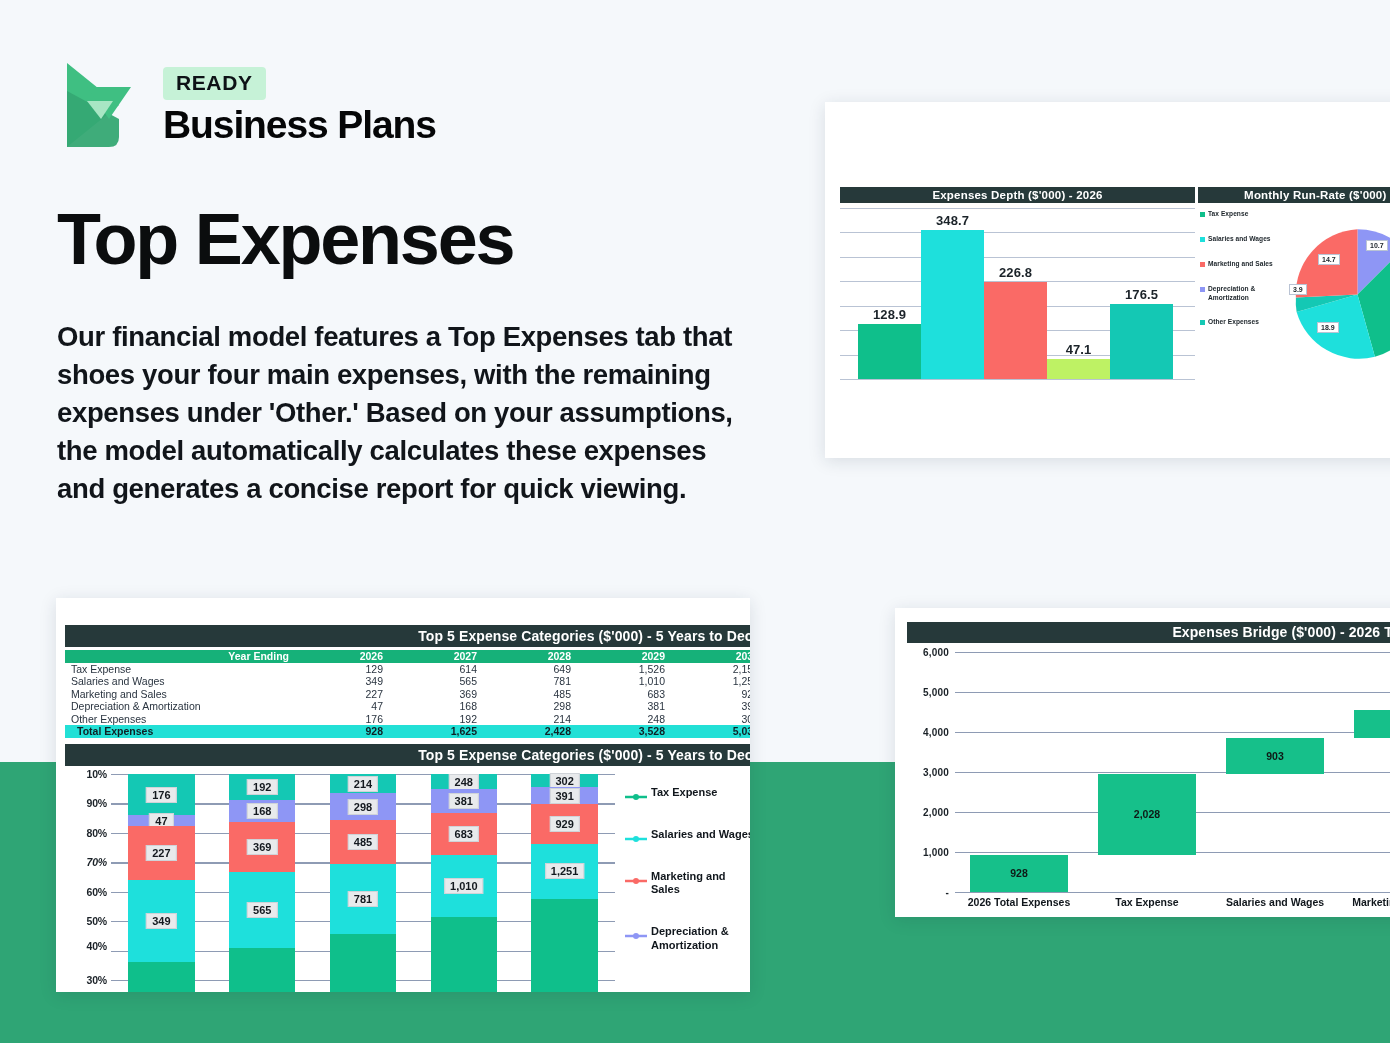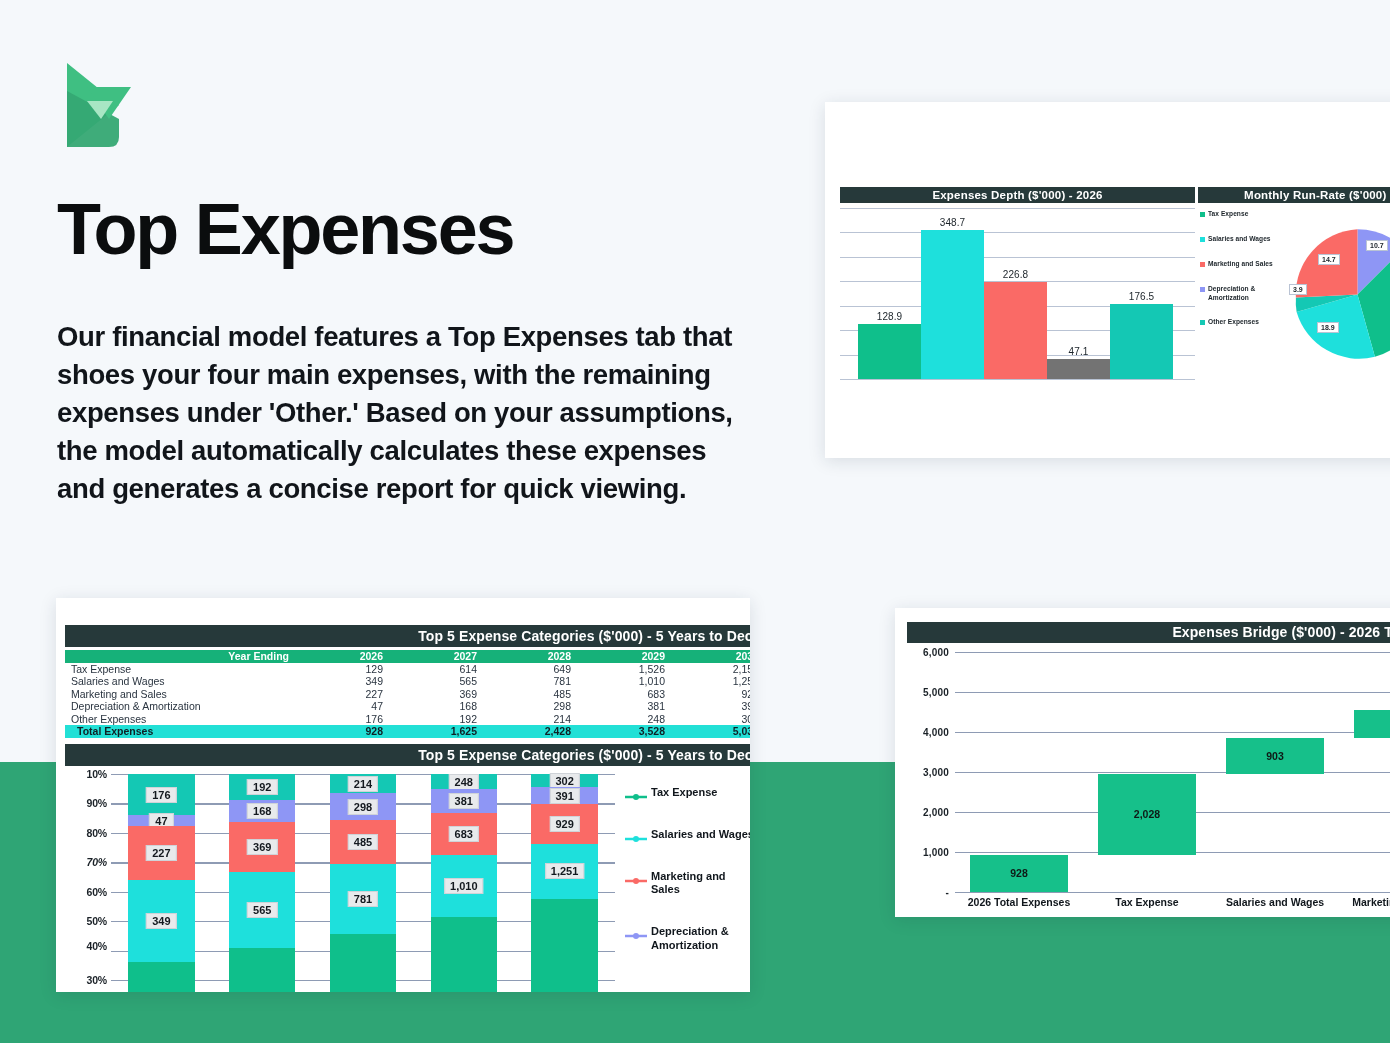--- a/index.html
+++ b/index.html
@@ -22,21 +22,21 @@
     align-self:flex-start;
     background:#c6f2d7; color:#0d1216;
     font-size:21px; font-weight:600; letter-spacing:.6px;
     padding:4px 13px 5px; border-radius:4px;
     font-family:"Liberation Sans", sans-serif;
   }
   .logo-title { font-size:39px; font-weight:700; color:#050607; letter-spacing:-1.1px; line-height:1; }
 
   
   .headline {
-    position:absolute; left:57px; top:193px;
+    position:absolute; left:57px; top:203px;
     font-size:72px; font-weight:700; color:#0b0d0e; letter-spacing:-2.2px; line-height:1;
   }
   .body-copy {
     position:absolute; left:57px; top:318px; width:700px;
     font-size:27.5px; font-weight:600; color:#11151a; line-height:1.38; letter-spacing:-.35px;
   }
 
   
   .panel { position:absolute; background:#ffffff; box-shadow:0 3px 16px rgba(20,40,60,.13); overflow:hidden; }
 
@@ -59,21 +59,21 @@
   .tr-headers .hdr-bar:nth-child(2) { width:242px; }
 
   .tr-chart { position:absolute; left:15px; top:106px; width:355px; height:172px; }
   .tr-grid { position:absolute; inset:0; }
   .tr-grid i { position:absolute; left:0; width:100%; height:1px; background:#b9c3d4; display:block; }
   .tr-bars { position:absolute; left:18px; right:22px; bottom:1px; top:0; display:flex; align-items:flex-end; }
   .tr-bar-col { flex:1; position:relative; height:100%; display:flex; align-items:flex-end; justify-content:center; }
   .tr-bar { width:100%; position:relative; }
   .tr-bar-lbl {
     position:absolute; bottom:100%; left:0; width:100%; text-align:center;
-    font-size:10px; font-weight:400; color:#1b2329; margin-bottom:2px; letter-spacing:.1px;
+    font-size:13px; font-weight:700; color:#1b2329; margin-bottom:2px; letter-spacing:.1px;
   }
 
   .tr-legend { position:absolute; left:375px; top:108px; width:95px; }
   .tr-legend .lg { display:flex; gap:3px; align-items:flex-start; margin-bottom:16px; }
   .tr-legend .sw { width:5px; height:5px; margin-top:2px; flex:none; }
   .tr-legend .lt { font-size:6.6px; font-weight:700; color:#1b2329; line-height:1.35; letter-spacing:.05px; }
 
   .tr-pie { position:absolute; left:460px; top:120px; width:145px; height:145px; }
   .pie-val {
     position:absolute; background:#ffffff; border:1px solid #b9c3d4;
@@ -156,20 +156,24 @@
 
 <div class="logo-wrap">
   <div class="logo-mark">
     <svg width="88" height="96" viewBox="0 0 88 96">
       <path d="M10 6 L10 90 L62 48 Z" fill="#3fbf82"></path>
       <path d="M10 34 L10 90 L52 90 Q62 90 62 80 L62 62 Z" fill="#35a873" opacity="0.95"></path>
       <path d="M30 30 L74 30 L52 62 Z" fill="#3fbf82"></path>
       <path d="M30 44 L56 44 L44 62 Z" fill="#a8e6c4"></path>
     </svg>
   </div>
+  <div class="logo-text-col">
+    <div class="ready-badge">READY</div>
+    <div class="logo-title">Business Plans</div>
+  </div>
 </div>
 
 <h1 class="headline">Top Expenses</h1>
 <p class="body-copy">Our financial model features a Top Expenses tab that shoes your four main expenses, with the remaining expenses under 'Other.' Based on your assumptions, the model automatically calculates these expenses and generates a concise report for quick viewing.</p>
 
 <div class="panel" id="panel-top-right">
 
   <div class="tr-headers">
     <div class="hdr-bar">Expenses Depth ($'000) - 2026</div>
     <div class="hdr-bar">Monthly Run-Rate ($'000) -</div>
@@ -196,21 +200,21 @@
           <div class="tr-bar" style="height: 87.175%; background: rgb(30, 224, 220);">
             <span class="tr-bar-lbl">348.7</span>
           </div>
         </div>
         <div class="tr-bar-col">
           <div class="tr-bar" style="height: 56.7%; background: rgb(250, 106, 102);">
             <span class="tr-bar-lbl">226.8</span>
           </div>
         </div>
         <div class="tr-bar-col">
-          <div class="tr-bar" style="height: 11.775%; background: #737373;">
+          <div class="tr-bar" style="height: 11.775%; background: #bef264;">
             <span class="tr-bar-lbl">47.1</span>
           </div>
         </div>
         <div class="tr-bar-col">
           <div class="tr-bar" style="height: 44.125%; background: rgb(20, 200, 180);">
             <span class="tr-bar-lbl">176.5</span>
           </div>
         </div>
       </div>
   </div>

